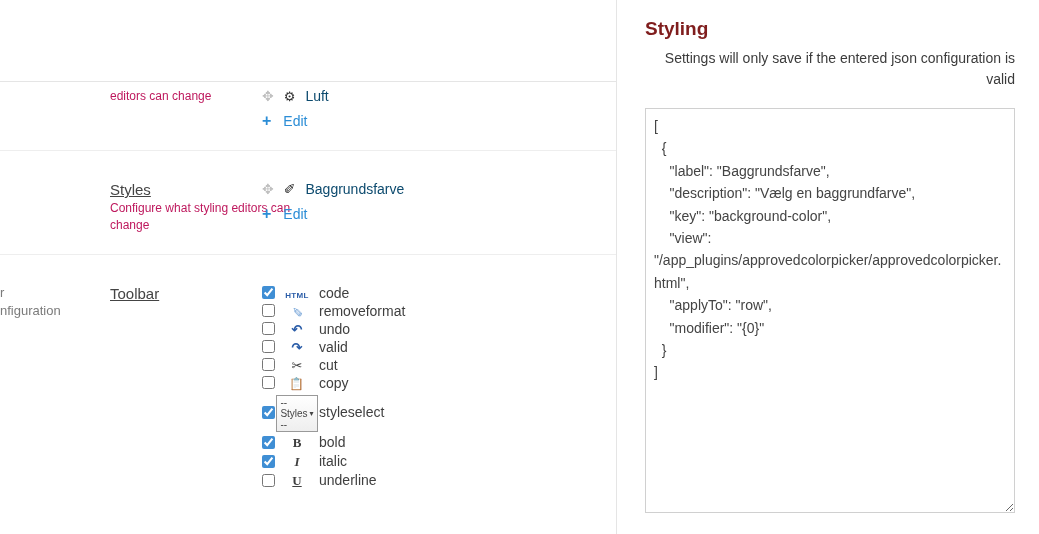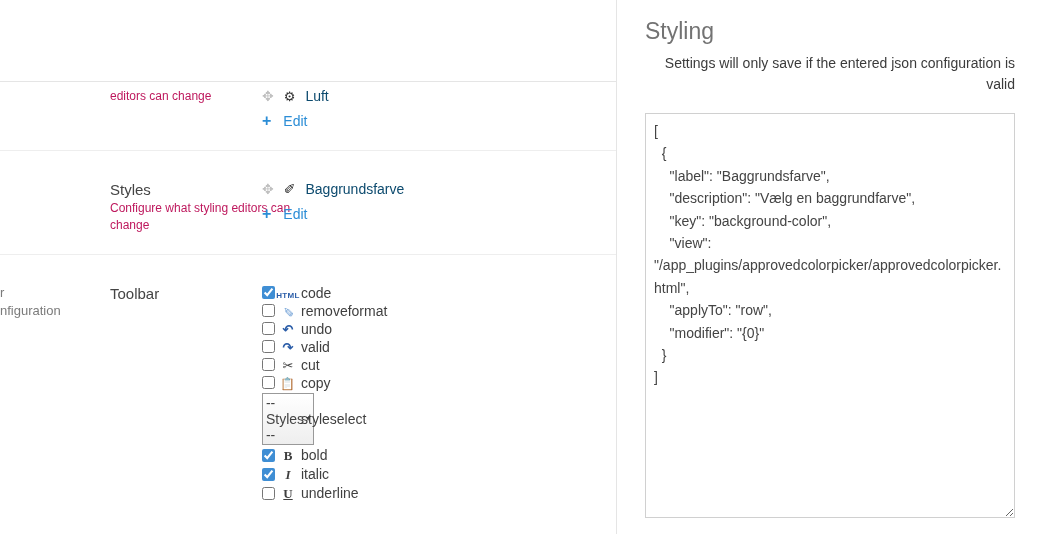--- a/index.html
+++ b/index.html
@@ -28,20 +28,21 @@
   .label-col {
     width: 206px;
     padding-top: 4px;
     padding-left: 0;
   }
   .label-col .lbl-title {
     font-size: 15px;
     color: #444;
     font-weight: 400;
     margin-bottom: 2px;
+    text-decoration: underline;
   }
   .label-col .lbl-desc {
     font-size: 12px;
     color: #be185d;
     line-height: 1.4;
   }
   .value-col {
     flex: 1;
     padding-top: 4px;
   }
@@ -77,42 +78,42 @@
     border: none;
     border-top: 1px solid #eee;
     margin: 0 0 0 0;
   }
   .section {
     padding: 0 0 20px 0;
   }
   .toolbar-row {
     display: flex;
     align-items: center;
-    gap: 4px;
+    gap: 13px;
     margin-bottom: 2px;
     font-size: 14px;
   }
   .toolbar-row input[type=checkbox] {
     accent-color: #3f8ed4;
   }
   .tool-glyph {
     width: 18px;
     display: inline-flex;
     justify-content: center;
     align-items: center;
     font-size: 13px;
   }
   .html-glyph {
     font-size: 8px;
     font-weight: bold;
     color: #2b5da8;
     letter-spacing: 0.3px;
   }
   .styles-dd {
-    font-size: 14px;
+    font-size: 10px;
     border: 1px solid #999;
     padding: 1px 3px;
     background: linear-gradient(#fff,#eee);
     color: #444;
     display: inline-flex;
     align-items: center;
     gap: 2px;
   }
   .styles-dd::after {
     content: "\25BE";
@@ -122,23 +123,23 @@
   .italic-glyph { font-style: italic; font-weight: 900; font-family: Georgia, serif; }
   .underline-glyph { text-decoration: underline; font-weight: 900; font-family: Georgia, serif; }
 
   .right-pane {
     width: 423px;
     border-left: 1px solid #e5e5e5;
     padding: 18px 24px 18px 28px;
     background: #fff;
   }
   .right-pane h2 {
-    font-size: 23px;
-    font-weight: 400;
-    color: #737373;
+    font-size: 19px;
+    font-weight: 700;
+    color: #7f1d1d;
     margin-bottom: 8px;
   }
   .right-pane .hint {
     font-size: 14px;
     color: #3b3b3b;
     margin-bottom: 18px;
     line-height: 1.5;
     text-align: right;
   }
   .json-area {

